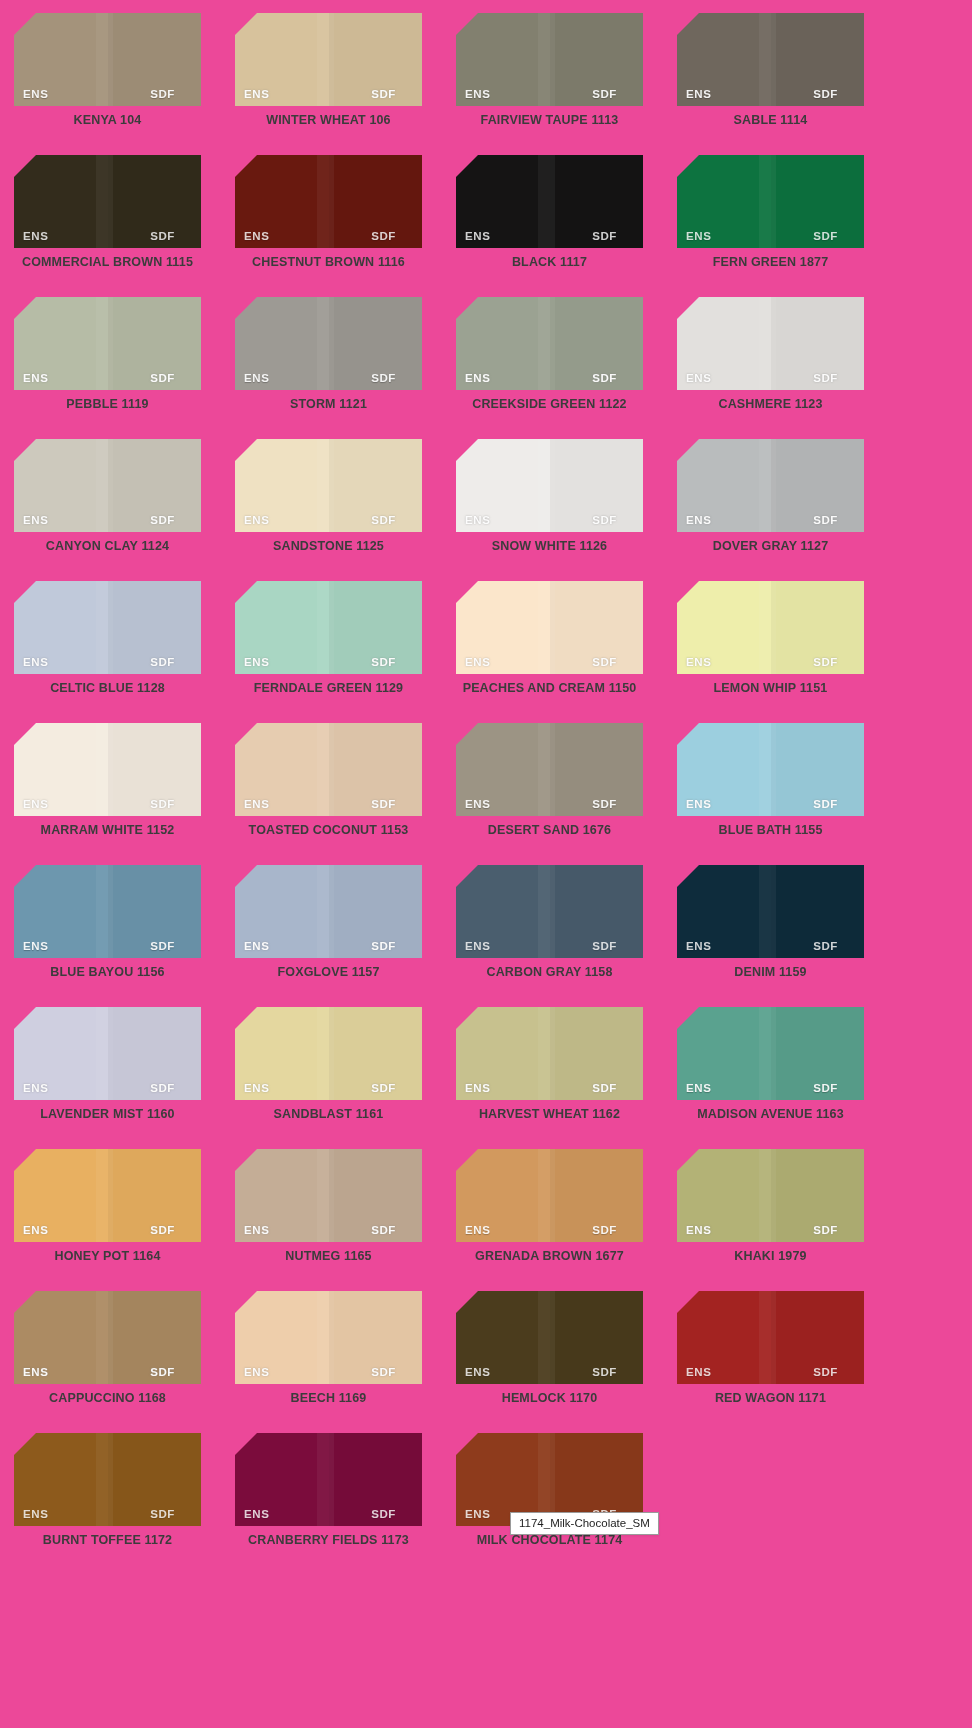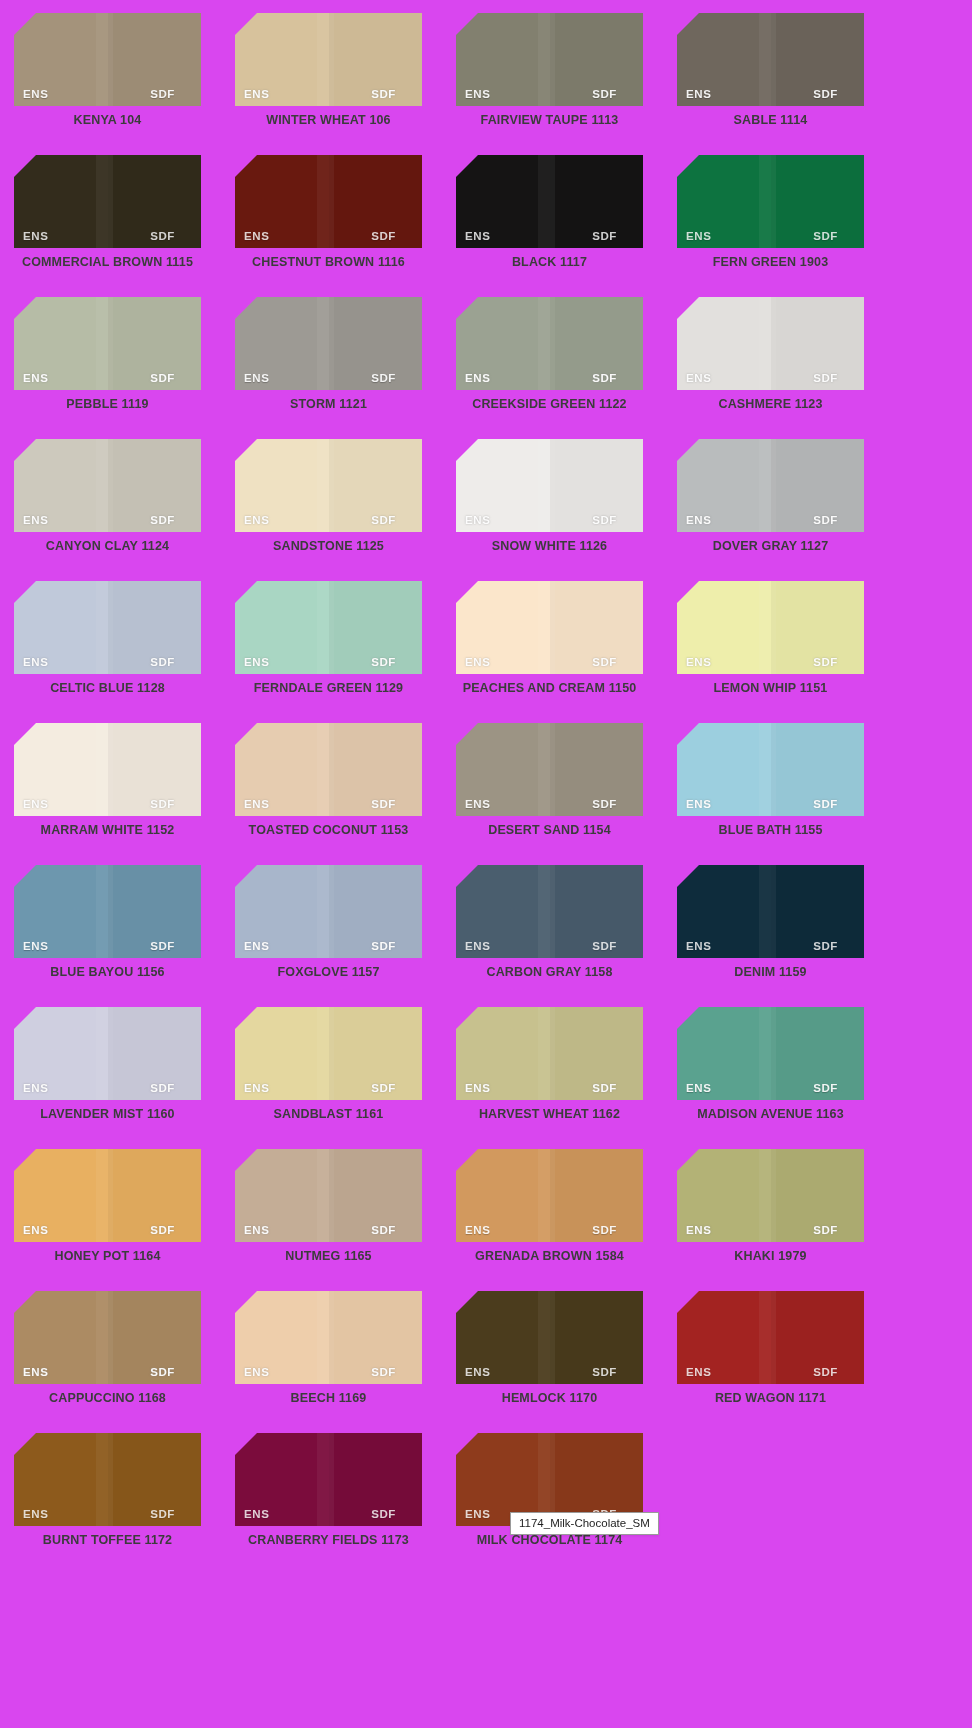--- a/index.html
+++ b/index.html
@@ -7,21 +7,21 @@
   html, body {
     margin: 0;
     padding: 0;
     background: #ffffff;
     font-family: "Liberation Sans", "DejaVu Sans", sans-serif;
   }
   #page {
     position: relative;
     width: 972px;
     height: 1728px;
-    background: #d946ef;
+    background: #ec4899;
     overflow: hidden;
   }
   #grid {
     position: absolute;
     left: 0;
     top: 0;
     width: 972px;
     display: grid;
     grid-template-columns: repeat(4, 221px);
     justify-content: start;
@@ -195,21 +195,21 @@
         </div>
       </div>
       <div class="cell dark">
         <div class="swatch-wrap">
           <div class="swatch" style="background: rgb(13, 115, 64);">
             <div class="band right"></div>
             <div class="band sheen"></div>
           </div>
           <span class="ens">ENS</span>
           <span class="sdf">SDF</span>
-          <div class="label">FERN GREEN 1903</div>
+          <div class="label">FERN GREEN 1877</div>
         </div>
       </div>
       <div class="cell pale">
         <div class="swatch-wrap">
           <div class="swatch" style="background: rgb(182, 188, 166);">
             <div class="band right"></div>
             <div class="band sheen"></div>
           </div>
           <span class="ens">ENS</span>
           <span class="sdf">SDF</span>
@@ -360,21 +360,21 @@
         </div>
       </div>
       <div class="cell light">
         <div class="swatch-wrap">
           <div class="swatch" style="background: rgb(156, 148, 132);">
             <div class="band right"></div>
             <div class="band sheen"></div>
           </div>
           <span class="ens">ENS</span>
           <span class="sdf">SDF</span>
-          <div class="label">DESERT SAND 1154</div>
+          <div class="label">DESERT SAND 1676</div>
         </div>
       </div>
       <div class="cell pale">
         <div class="swatch-wrap">
           <div class="swatch" style="background: rgb(156, 207, 223);">
             <div class="band right"></div>
             <div class="band sheen"></div>
           </div>
           <span class="ens">ENS</span>
           <span class="sdf">SDF</span>
@@ -492,21 +492,21 @@
         </div>
       </div>
       <div class="cell light">
         <div class="swatch-wrap">
           <div class="swatch" style="background: rgb(210, 153, 94);">
             <div class="band right"></div>
             <div class="band sheen"></div>
           </div>
           <span class="ens">ENS</span>
           <span class="sdf">SDF</span>
-          <div class="label">GRENADA BROWN 1584</div>
+          <div class="label">GRENADA BROWN 1677</div>
         </div>
       </div>
       <div class="cell pale">
         <div class="swatch-wrap">
           <div class="swatch" style="background: rgb(179, 178, 118);">
             <div class="band right"></div>
             <div class="band sheen"></div>
           </div>
           <span class="ens">ENS</span>
           <span class="sdf">SDF</span>

